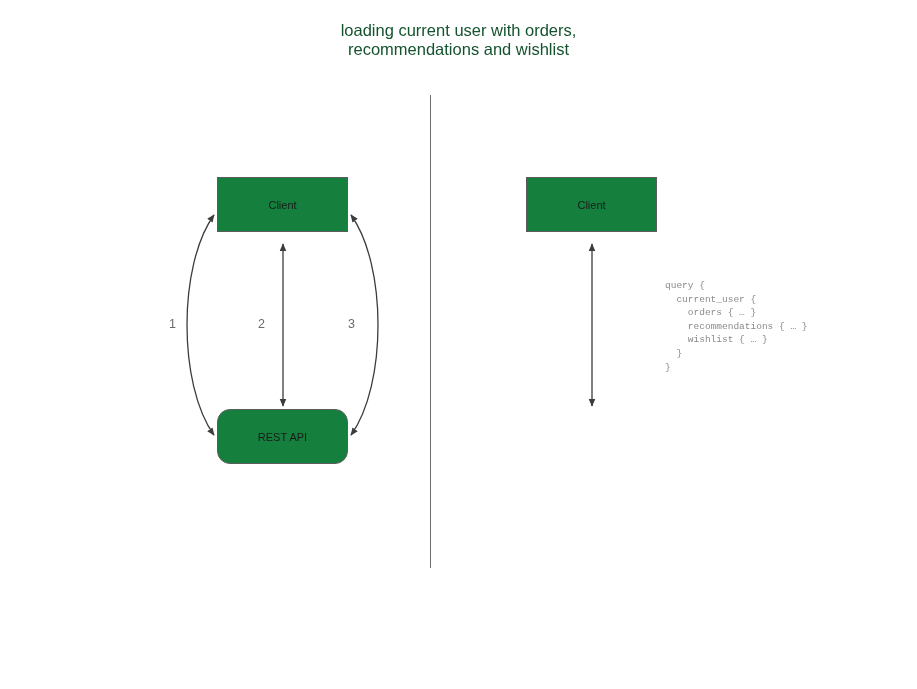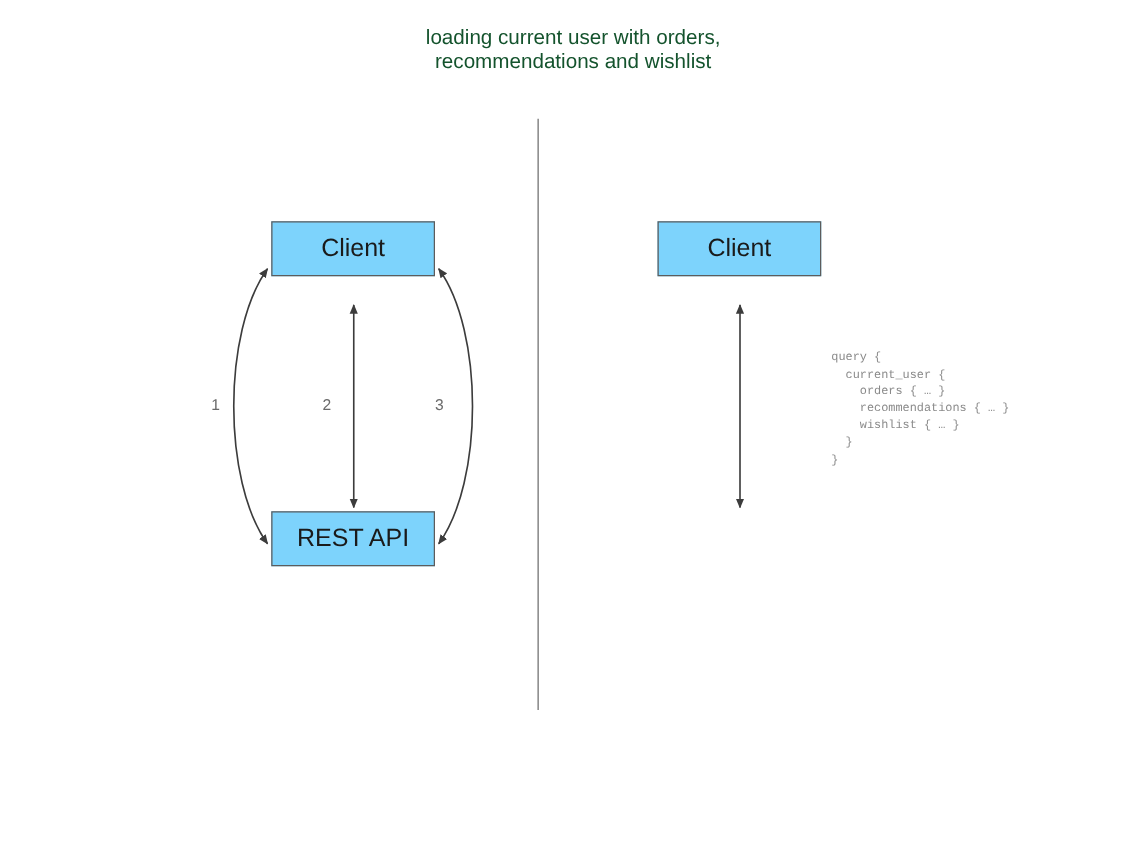--- a/index.html
+++ b/index.html
@@ -39,33 +39,33 @@
     top: 95px;
     width: 1px;
     height: 473px;
     background: #6e6e6e;
   }
 
   
   .node {
     position: absolute;
     width: 131px;
-    height: 44px;
-    background: #7dd3fc;
+    height: 55px;
+    background: #15803d;
     border: 1.2px solid #5c5c5c;
     box-sizing: border-box;
     display: flex;
     align-items: center;
     justify-content: center;
-    font-size: 20px;
+    font-size: 11px;
     color: #1a1a1a;
     z-index: 3;
   }
   #node-rest-client   { left: 217px; top: 177px; }
-  #node-rest-api      { left: 217px; top: 409px; }
+  #node-rest-api      { left: 217px; top: 409px; border-radius: 13px; }
   #node-gql-client    { left: 526px; top: 177px; }
   #node-gql-api       { left: 526px; top: 409px; }
 
   
   #connectors {
     position: absolute;
     left: 0;
     top: 0;
     width: 917px;
     height: 689px;

